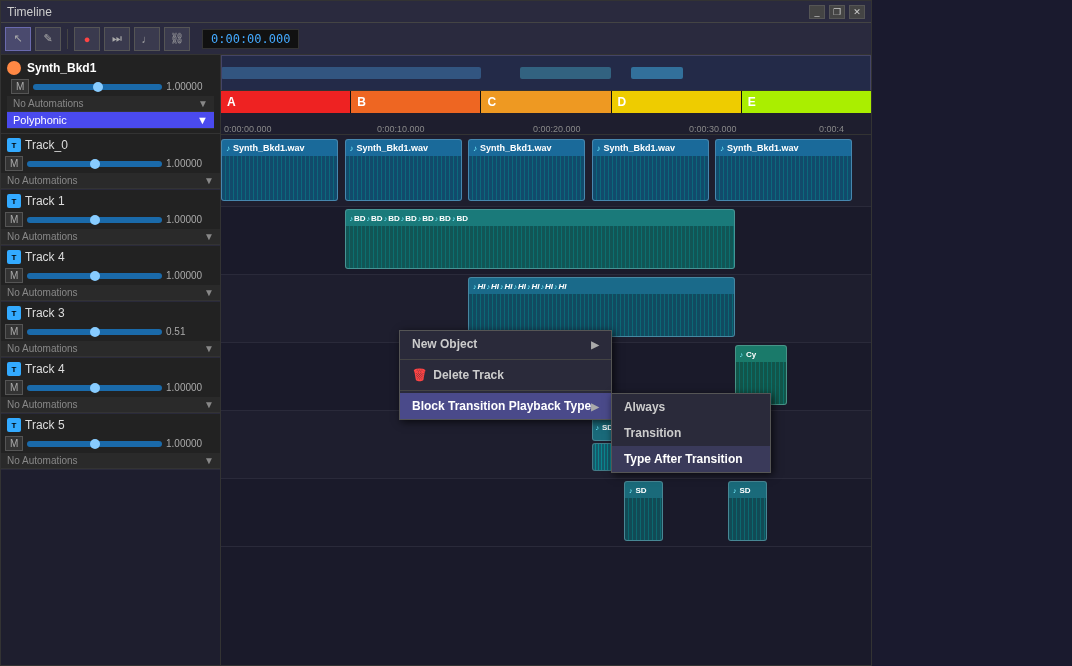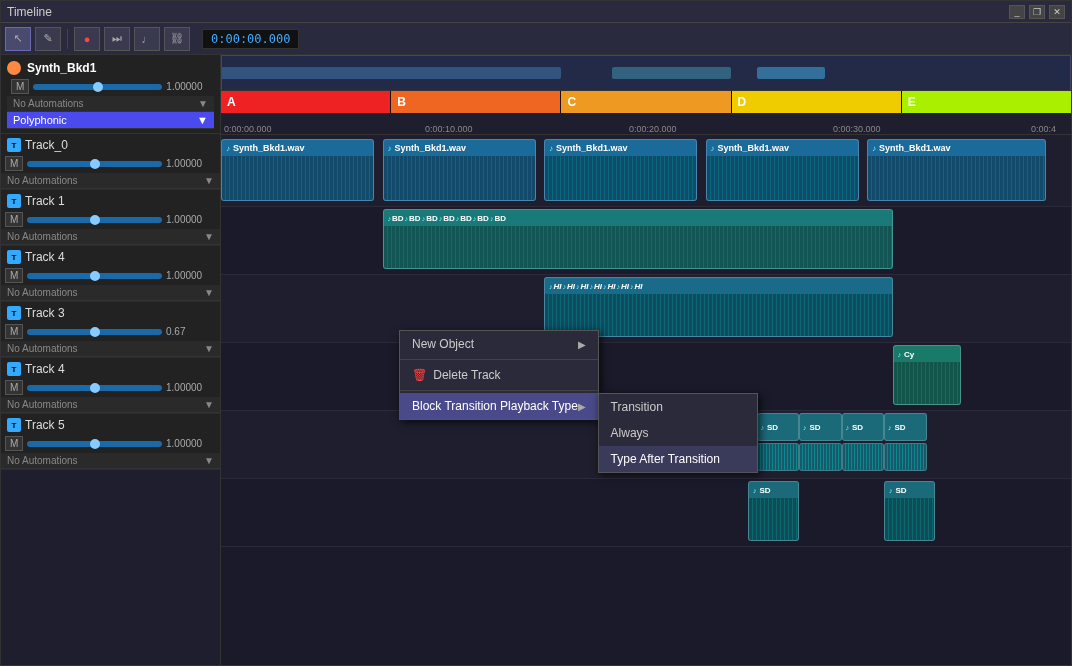--- a/index.html
+++ b/index.html
@@ -1,18 +1,18 @@
 <!DOCTYPE html>
 <html><head>
   <meta charset="utf-8">
   <style>
     * { box-sizing: border-box; margin: 0; padding: 0; }
     body { background: #1a1a2e; font-family: 'Segoe UI', Arial, sans-serif; font-size: 12px; color: #ccc; width: 1072px; height: 666px; overflow: hidden; }
 
-    .window { width: 1072px; height: 666px; display: flex; flex-direction: column; background: #eab308; border: 1px solid #333; }
+    .window { width: 872px; height: 666px; display: flex; flex-direction: column; background: #eab308; border: 1px solid #333; }
 
     .titlebar { background: #2a2a3e; height: 22px; display: flex; align-items: center; justify-content: space-between; padding: 0 6px; border-bottom: 1px solid #444; flex-shrink: 0; }
     .titlebar-title { font-size: 12px; color: #ccc; }
     .titlebar-controls { display: flex; gap: 4px; }
     .titlebar-btn { width: 16px; height: 14px; background: #444; border: 1px solid #555; cursor: pointer; display: flex; align-items: center; justify-content: center; font-size: 9px; color: #ccc; }
 
     .toolbar { background: #2a2a3e; height: 32px; display: flex; align-items: center; padding: 0 4px; gap: 4px; border-bottom: 1px solid #333; flex-shrink: 0; }
     .tool-btn { width: 26px; height: 24px; background: #3a3a4e; border: 1px solid #555; cursor: pointer; display: flex; align-items: center; justify-content: center; font-size: 11px; color: #aaa; }
     .tool-btn.active { background: #4a4a6e; border-color: #6a6aae; }
     .tool-separator { width: 1px; height: 20px; background: #444; margin: 0 2px; }
@@ -47,21 +47,21 @@
     .sections-bar { height: 22px; background: #111; position: relative; flex-shrink: 0; }
     .tracks-content { flex: 1; position: relative; background: #1a1a2a; overflow: hidden; }
 
     .clip { position: absolute; border-radius: 3px; overflow: hidden; cursor: pointer; border: 1px solid rgba(255,255,255,0.2); }
     .clip-header { height: 16px; display: flex; align-items: center; padding: 0 4px; gap: 3px; font-size: 9px; color: #fff; font-weight: bold; overflow: hidden; }
     .clip-wave { height: calc(100% - 16px); background: rgba(0,0,0,0.3); position: relative; overflow: hidden; }
     .wave-pattern { width: 100%; height: 100%; background: repeating-linear-gradient(90deg, transparent, transparent 3px, rgba(0,150,150,0.4) 3px, rgba(0,150,150,0.4) 4px); }
 
     
     .context-menu { position: absolute; background: #2a2a3a; border: 1px solid #555; box-shadow: 2px 2px 8px rgba(0,0,0,0.7); z-index: 100; min-width: 180px; }
-    .menu-item { padding: 6px 12px; cursor: pointer; display: flex; align-items: center; justify-content: space-between; font-size: 12px; color: #ccc; }
+    .menu-item { padding: 6px 12px; cursor: pointer; display: flex; align-items: center; justify-content: space-between; font-size: 12px; color: #ccc; font-weight: bold; }
     .menu-item:hover, .menu-item.active { background: #4a4a8a; color: #fff; }
     .menu-item .arrow { font-size: 10px; color: #aaa; }
     .menu-separator { height: 1px; background: #444; margin: 2px 0; }
     .submenu { position: absolute; left: 100%; top: 0; background: #2a2a3a; border: 1px solid #555; box-shadow: 2px 2px 8px rgba(0,0,0,0.7); min-width: 160px; }
     .submenu-item { padding: 6px 12px; cursor: pointer; font-size: 12px; color: #ccc; }
     .submenu-item.selected { color: #fff; }
 
     .clip-synth { background: #1a6a9a; }
     .clip-bd { background: #1a7a7a; }
     .clip-hi { background: #1a6a8a; }
@@ -171,21 +171,21 @@
       </div>
 
       <div class="track-header">
         <div class="track-title-row">
           <div class="track-icon">T</div>
           <span class="track-name">Track 3</span>
         </div>
         <div class="synth-row">
           <div class="m-btn">M</div>
           <input type="range" min="0" max="2" step="0.01" value="1" class="volume-slider" style="">
-          <span class="vol-val">0.67</span>
+          <span class="vol-val">0.51</span>
         </div>
         <div class="no-auto">
           <span>No Automations</span>
             <span>▼</span>
         </div>
       </div>
 
       <div class="track-header">
         <div class="track-title-row">
           <div class="track-icon">T</div>
@@ -234,21 +234,21 @@
         <div style="flex:1;background:#ee9922;display:flex;align-items:center;padding:0 6px;color:#fff;font-weight:bold;font-size:12px;border-right:1px solid #111;">C</div>
         <div style="flex:1;background:#eecc00;display:flex;align-items:center;padding:0 6px;color:#fff;font-weight:bold;font-size:12px;border-right:1px solid #111;">D</div>
         <div style="flex:1;background:#aaee00;display:flex;align-items:center;padding:0 6px;color:#fff;font-weight:bold;font-size:12px;">E</div>
       </div>
 
       <div class="ruler">
         <div style="position:absolute;left:0;font-size:9px;color:#888;padding-left:3px;">0:00:00.000</div>
         <div style="position:absolute;left:24%;font-size:9px;color:#888;">0:00:10.000</div>
         <div style="position:absolute;left:48%;font-size:9px;color:#888;">0:00:20.000</div>
         <div style="position:absolute;left:72%;font-size:9px;color:#888;">0:00:30.000</div>
-        <div style="position:absolute;right:0;font-size:9px;color:#888;padding-right:15px;">0:00:4</div>
+        <div style="position:absolute;right:12px;font-size:9px;color:#888;padding-right:15px;">0:00:4</div>
       </div>
 
       <div class="tracks-content" style="position:relative;flex:1;">
 
         <div style="position:absolute;top:0;left:0;right:0;height:72px;background:#1e1e2e;border-bottom:1px solid #2a2a3a;">
 
           <div class="clip clip-synth" style="left:0;top:4px;width:18%;height:62px;">
             <div class="clip-header"><span class="clip-icon">♪</span> Synth_Bkd1.wav</div>
             <div class="clip-wave">
                 <div class="wave-pattern"></div>
@@ -380,22 +380,22 @@
           <div class="menu-separator"></div>
           <div class="menu-item">
             <span><span style="color:#f44;margin-right:6px;">🗑</span>Delete Track</span>
           </div>
           <div class="menu-separator"></div>
           <div class="menu-item active" style="position:relative;">
             <span>Block Transition Playback Type</span>
             <span class="arrow">▶</span>
 
             <div class="submenu" style="top:0;">
+              <div class="submenu-item">Always</div>
               <div class="submenu-item">Transition</div>
-              <div class="submenu-item">Always</div>
               <div class="submenu-item selected" style="background:#3a3a5a;">Type After Transition</div>
             </div>
           </div>
         </div>
 
       </div>
     </div>
   </div>
 </div>
 

